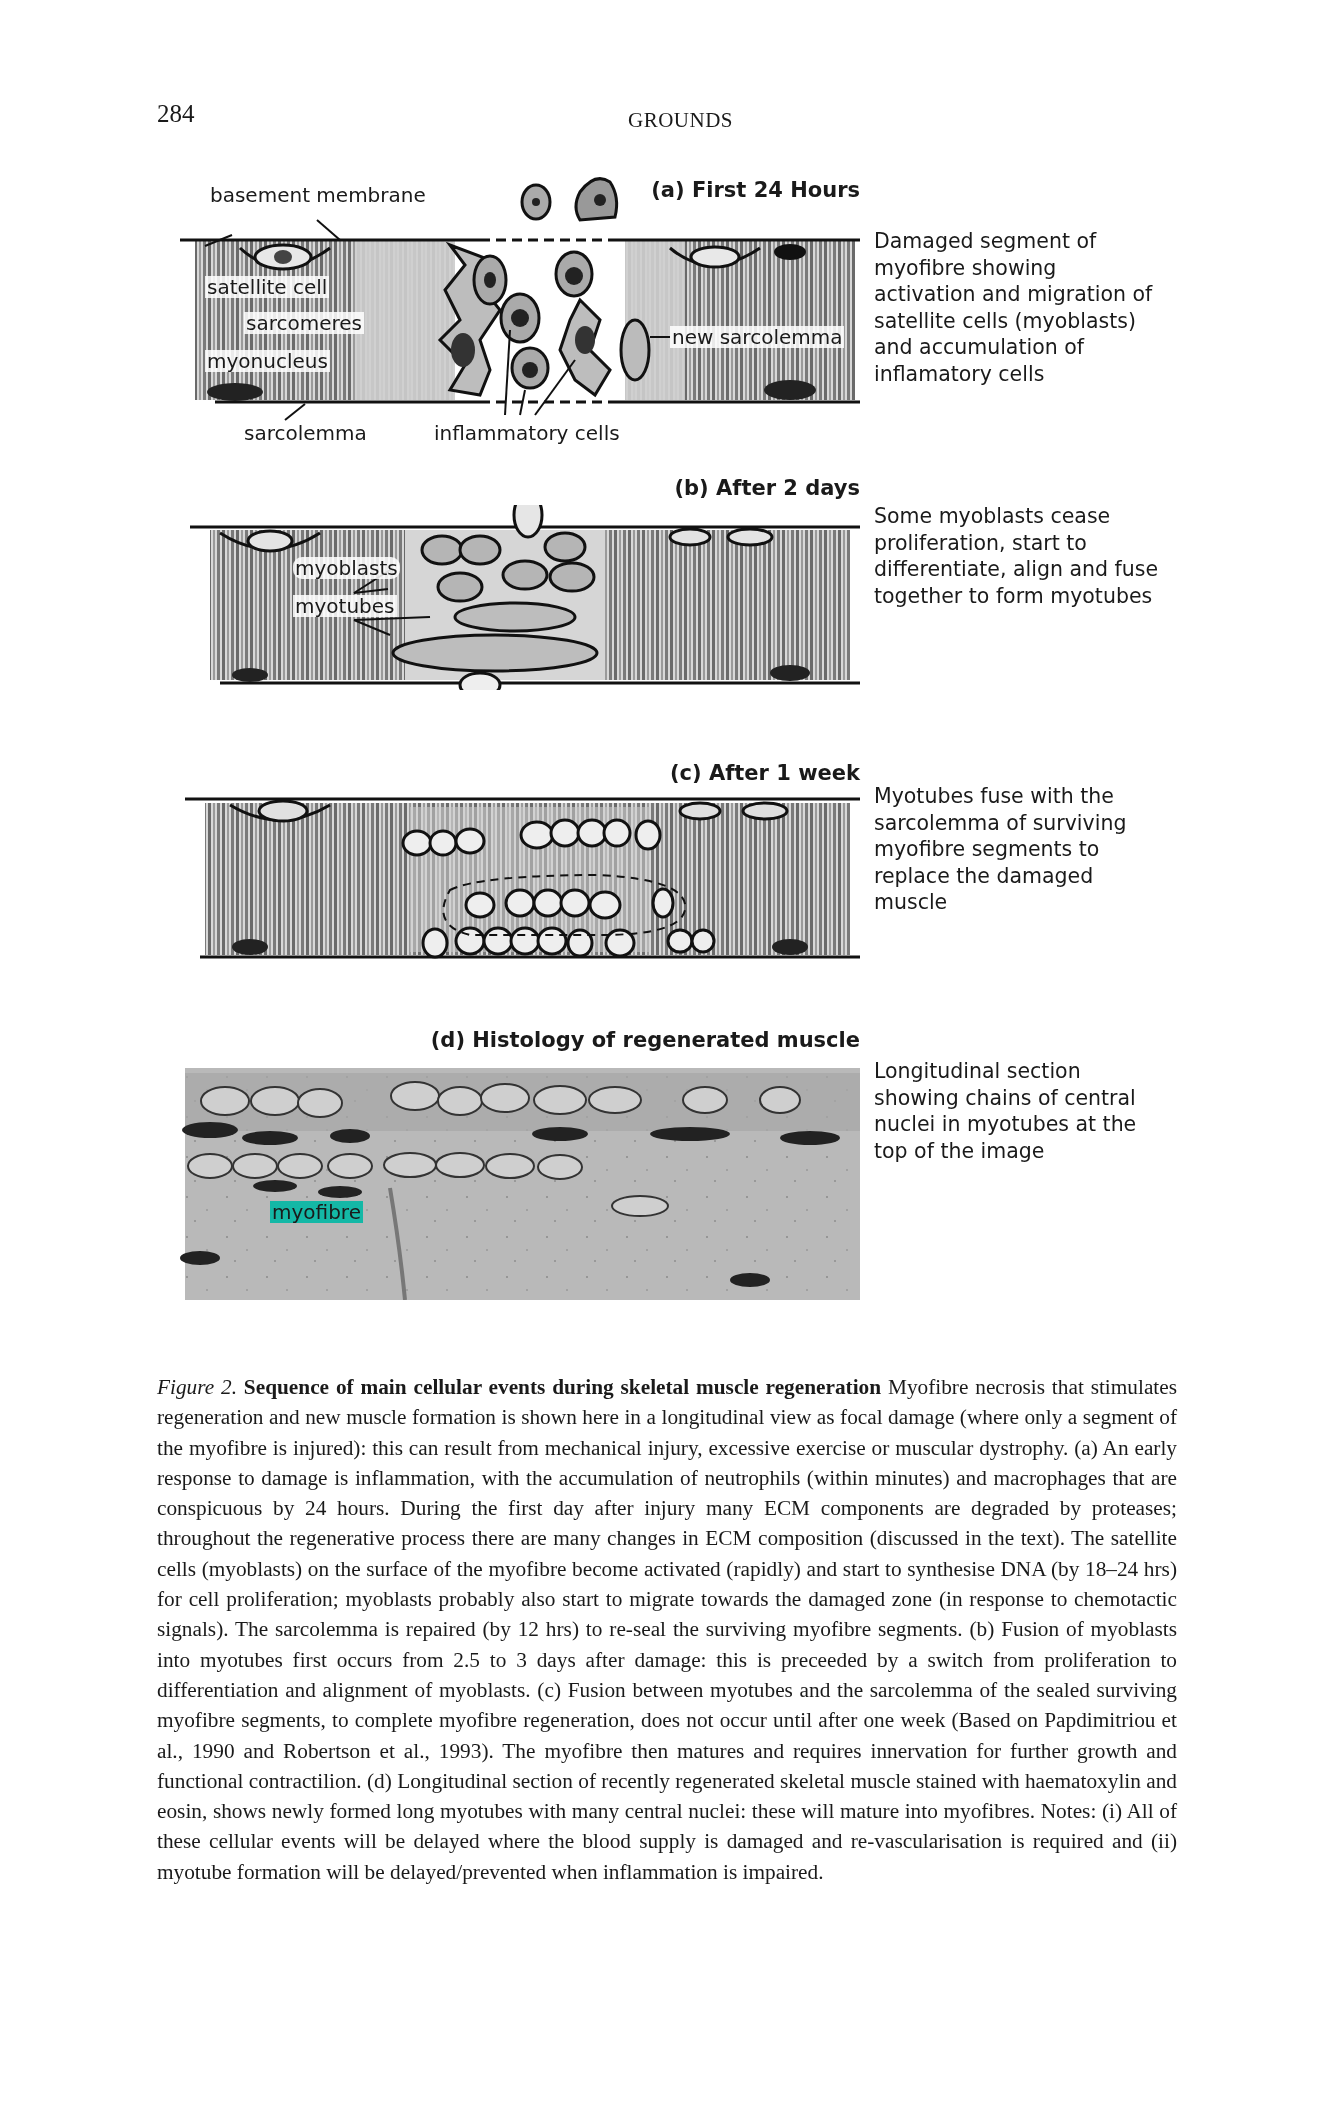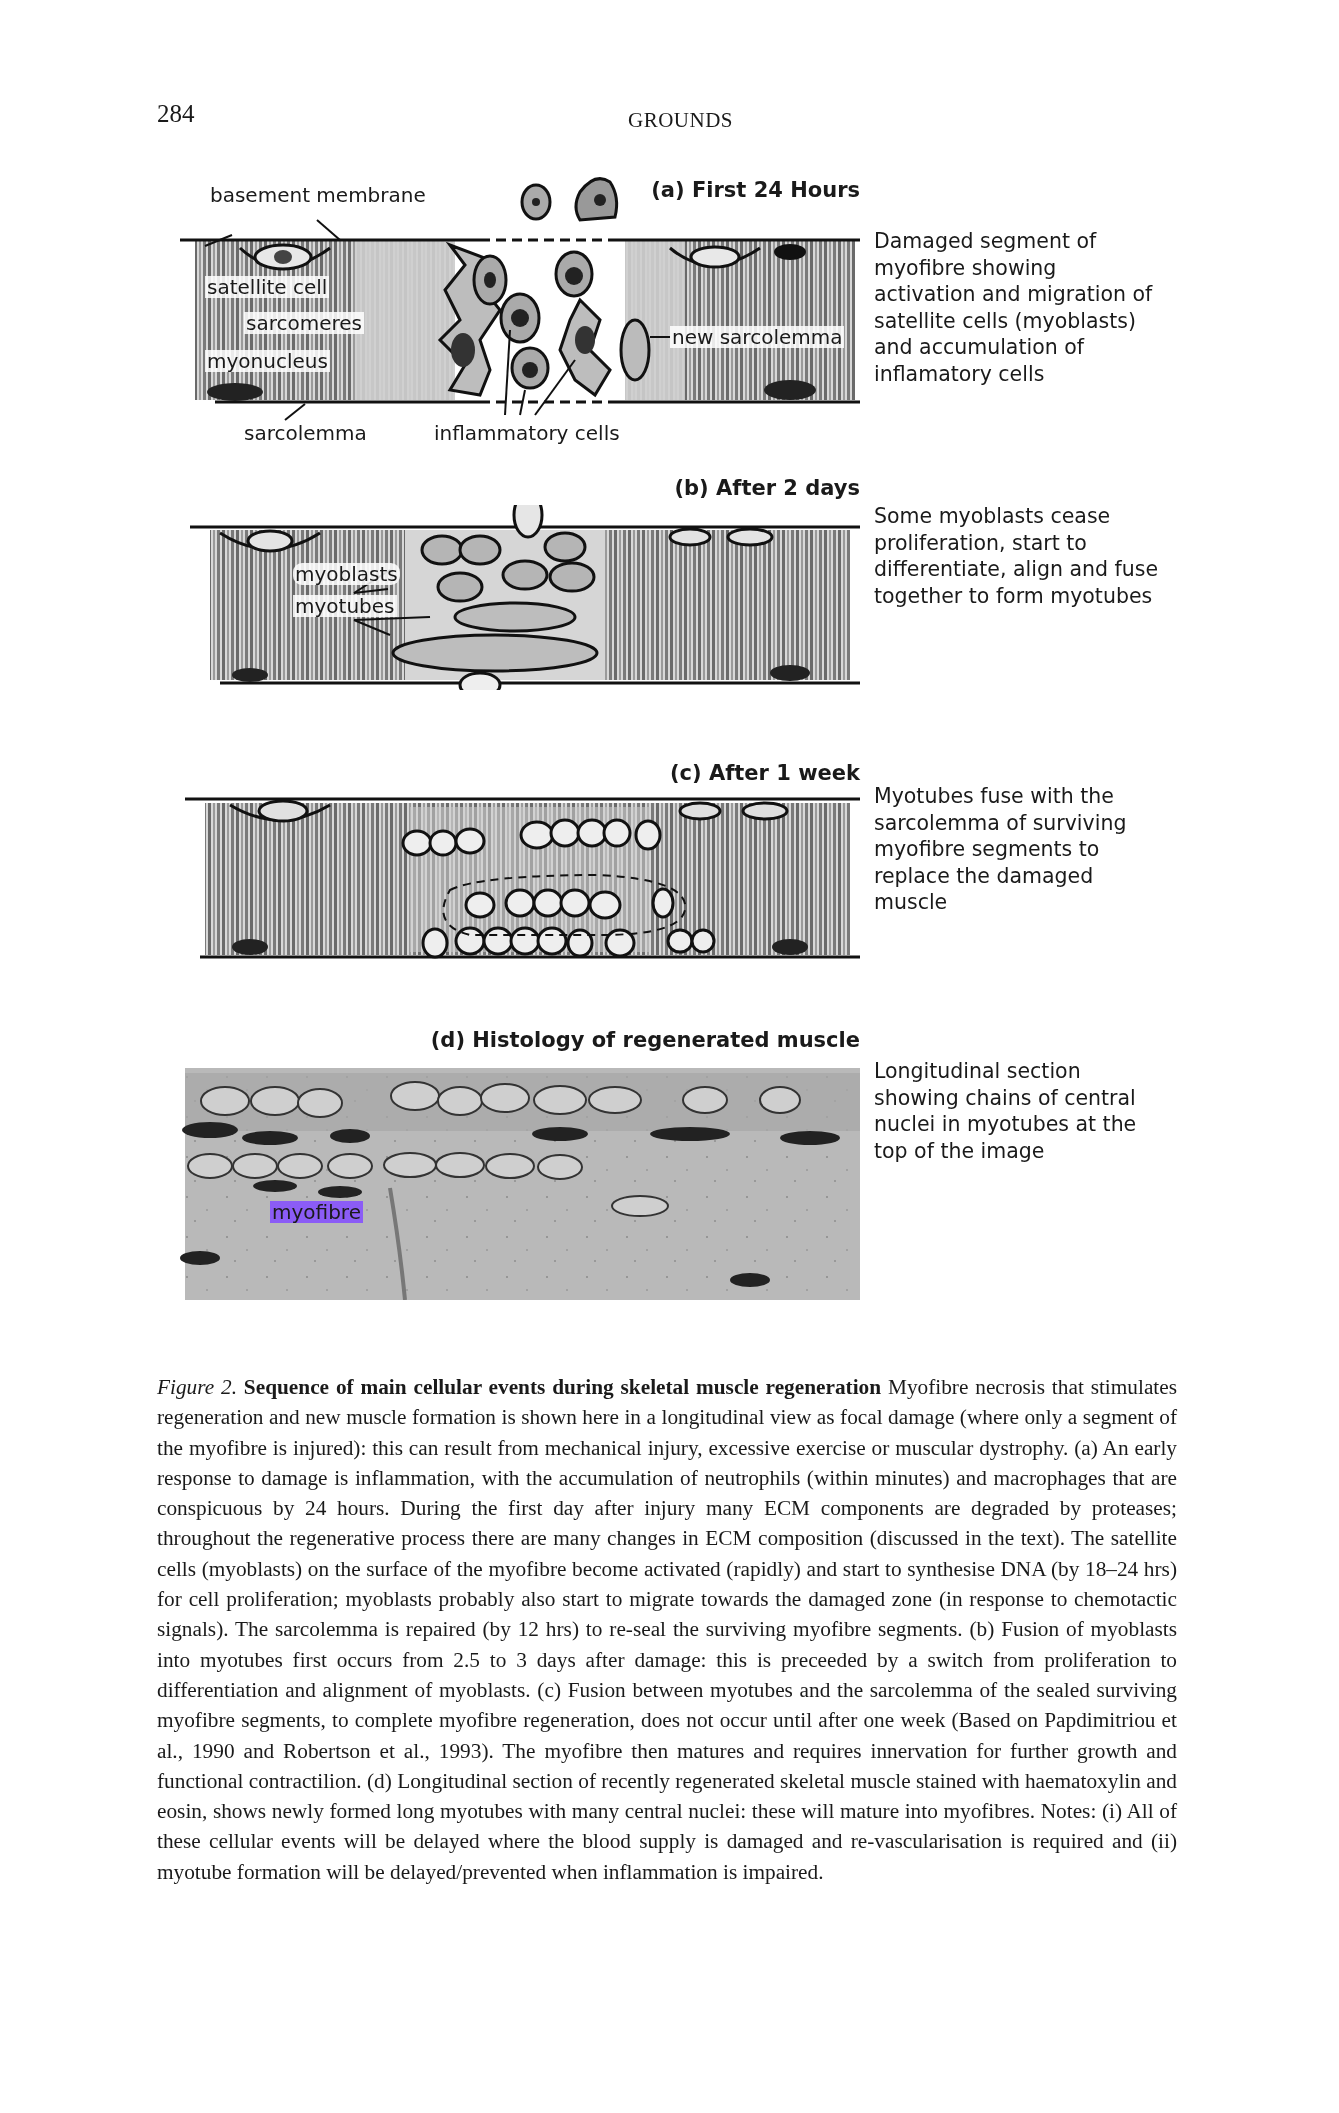--- a/index.html
+++ b/index.html
@@ -126,21 +126,21 @@
     <ellipse cx="348" cy="10" rx="14" ry="22" fill="#e6e6e6" stroke="#111" stroke-width="3"></ellipse>
     <ellipse cx="335" cy="112" rx="60" ry="14" fill="#bdbdbd" stroke="#111" stroke-width="3"></ellipse>
     <ellipse cx="315" cy="148" rx="102" ry="18" fill="#bdbdbd" stroke="#111" stroke-width="3"></ellipse>
     <ellipse cx="300" cy="180" rx="20" ry="12" fill="#eee" stroke="#111" stroke-width="3"></ellipse>
     <line x1="174" y1="88" x2="210" y2="65" stroke="#111" stroke-width="2"></line>
     <line x1="174" y1="88" x2="208" y2="84" stroke="#111" stroke-width="2"></line>
     <line x1="174" y1="115" x2="250" y2="112" stroke="#111" stroke-width="2"></line>
     <line x1="174" y1="115" x2="210" y2="130" stroke="#111" stroke-width="2"></line>
   </svg>
   <div class="panel-title sans" style="top:-29px;">(b) After 2 days</div>
-  <span class="lbl sans" style="left:113px;top:58px;border-radius:9px;">myoblasts</span>
+  <span class="lbl sans" style="left:113px;top:52px;border-radius:9px;">myoblasts</span>
   <span class="lbl sans" style="left:113px;top:90px;text-align:center;">myotubes</span>
 </div>
 <div class="panel-desc sans" style="top:503px;">Some myoblasts cease proliferation, start to differentiate, align and fuse together to form myotubes</div>
 
 <div class="panel" style="top:795px;height:170px;">
   <svg class="figsvg" width="680" height="170">
     <rect x="25" y="8" width="645" height="152" fill="url(#stripes)"></rect>
     <rect x="230" y="12" width="240" height="145" fill="#cdcdcd" opacity="0.55"></rect>
     <line x1="5" y1="4" x2="680" y2="4" stroke="#111" stroke-width="3"></line>
     <line x1="20" y1="162" x2="680" y2="162" stroke="#111" stroke-width="3"></line>
@@ -214,21 +214,21 @@
         <ellipse cx="510" cy="66" rx="40" ry="7"></ellipse>
         <ellipse cx="630" cy="70" rx="30" ry="7"></ellipse>
       <ellipse cx="95" cy="118" rx="22" ry="6"></ellipse>
         <ellipse cx="160" cy="124" rx="22" ry="6"></ellipse>
         <ellipse cx="20" cy="190" rx="20" ry="7"></ellipse>
         <ellipse cx="570" cy="212" rx="20" ry="7"></ellipse>
     </g>
     <path d="M210 120 Q 220 180 225 232" stroke="#777" stroke-width="4" fill="none"></path>
   </svg>
   <div class="panel-title sans" style="top:-40px;">(d) Histology of regenerated muscle</div>
-  <span class="lbl sans" style="left:90px;top:133px;background:#8b5cf6;">myofibre</span>
+  <span class="lbl sans" style="left:90px;top:133px;background:#14b8a6;">myofibre</span>
 </div>
 <div class="panel-desc sans" style="top:1058px;">Longitudinal section showing chains of central nuclei in myotubes at the top of the image</div>
 
 <div id="caption" class="serif">
   <span class="fig-label">Figure 2.</span>
   <span class="fig-title">Sequence of main cellular events during skeletal muscle regeneration</span>
   <span class="fig-body">Myofibre necrosis that stimulates regeneration and new muscle formation is shown here in a longitudinal view as focal damage (where only a segment of the myofibre is injured): this can result from mechanical injury, excessive exercise or muscular dystrophy. (a) An early response to damage is inflammation, with the accumulation of neutrophils (within minutes) and macrophages that are conspicuous by 24 hours. During the first day after injury many ECM components are degraded by proteases; throughout the regenerative process there are many changes in ECM composition (discussed in the text). The satellite cells (myoblasts) on the surface of the myofibre become activated (rapidly) and start to synthesise DNA (by 18–24 hrs) for cell proliferation; myoblasts probably also start to migrate towards the damaged zone (in response to chemotactic signals). The sarcolemma is repaired (by 12 hrs) to re-seal the surviving myofibre segments. (b) Fusion of myoblasts into myotubes first occurs from 2.5 to 3 days after damage: this is preceeded by a switch from proliferation to differentiation and alignment of myoblasts. (c) Fusion between myotubes and the sarcolemma of the sealed surviving myofibre segments, to complete myofibre regeneration, does not occur until after one week (Based on Papdimitriou et al., 1990 and Robertson et al., 1993). The myofibre then matures and requires innervation for further growth and functional contractilion. (d) Longitudinal section of recently regenerated skeletal muscle stained with haematoxylin and eosin, shows newly formed long myotubes with many central nuclei: these will mature into myofibres. Notes: (i) All of these cellular events will be delayed where the blood supply is damaged and re-vascularisation is required and (ii) myotube formation will be delayed/prevented when inflammation is impaired.</span>
 </div>
 
 </body></html>

